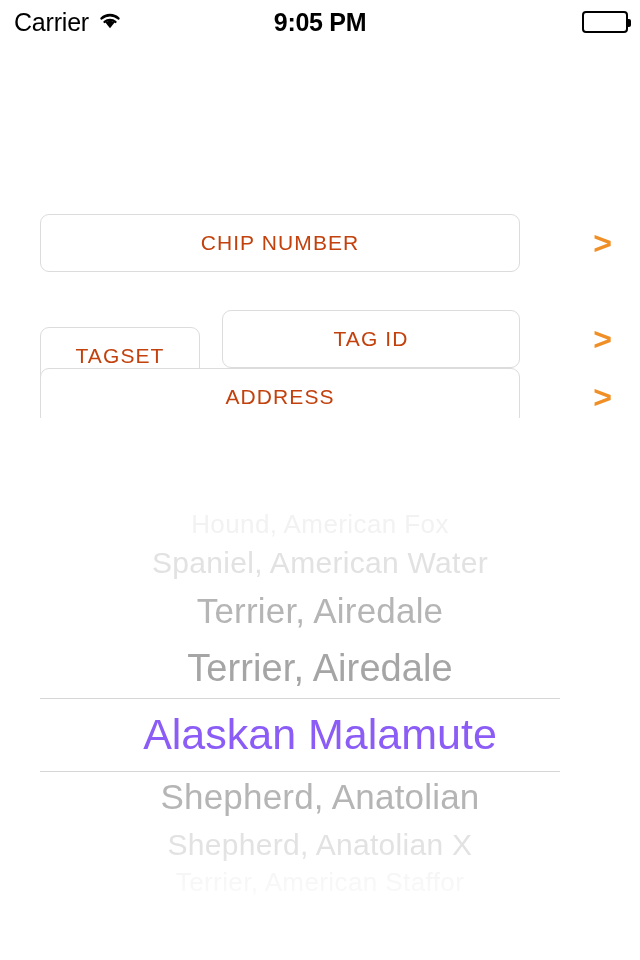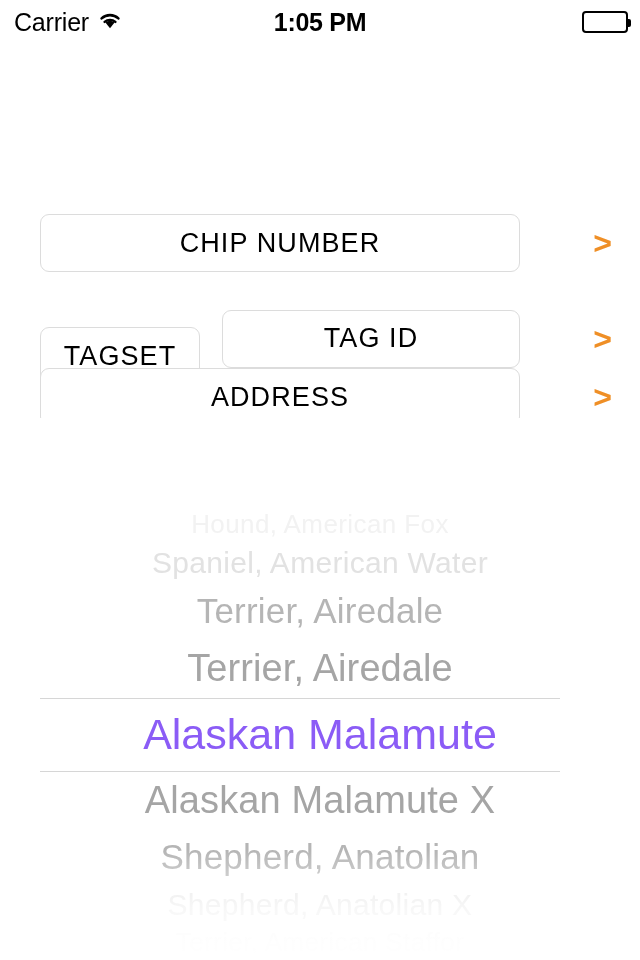--- a/index.html
+++ b/index.html
@@ -82,21 +82,21 @@
   }
   .field {
     border:1px solid #dcdcdc;
     border-radius:9px;
     background:#fff;
     height:58px;
     display:flex; align-items:center; justify-content:center;
     cursor:text;
   }
   .field .ph {
-    font-size:27px; color:#000000; letter-spacing:1.1px;
+    font-size:21px; color:#c2410c; letter-spacing:1.1px;
     user-select:none; white-space:nowrap;
   }
   .chevron-go {
     position:absolute; right:28px;
     font-size:32px; font-weight:bold; line-height:1;
     color:#ef8f26; cursor:pointer; user-select:none;
     font-family:"Liberation Sans",sans-serif;
   }
 
   #row-chip   { top:88px; }
@@ -164,21 +164,21 @@
       <span id="carrier-label">Carrier</span>
       <span class="wifi-icon">
         <svg width="26" height="20" viewBox="0 0 26 20">
           <path d="M13 18.2 L8.4 12.6 a7.3 7.3 0 0 1 9.2 0 Z" fill="#000"></path>
           <path d="M4.6 8.4 a12.4 12.4 0 0 1 16.8 0" stroke="#000" stroke-width="2.6" fill="none" stroke-linecap="round"></path>
           <path d="M7.6 11.9 a8.1 8.1 0 0 1 10.8 0" stroke="#000" stroke-width="2.4" fill="none" stroke-linecap="round"></path>
         </svg>
       </span>
     </div>
     <div id="status-time">
-      <span>1:05 PM</span>
+      <span>9:05 PM</span>
     </div>
     <div id="status-right">
       <span class="battery">
         <span class="battery-fill"></span>
       </span>
     </div>
   </div>
 
 
   <div id="form-area">
@@ -222,21 +222,20 @@
     </div>
   </div>
 
   <div id="breed-picker">
     <div id="picker-rows" style="top: 91px;">
         <div class="picker-row pk-d3">Hound, American Fox</div>
         <div class="picker-row pk-d2">Spaniel, American Water</div>
         <div class="picker-row pk-d1">Terrier, Airedale</div>
         <div class="picker-row pk-d0">Terrier, Airedale</div>
         <div class="picker-row pk-sel">Alaskan Malamute</div>
-        <div class="picker-row pk-d0">Alaskan Malamute X</div>
         <div class="picker-row pk-d1">Shepherd, Anatolian</div>
         <div class="picker-row pk-d2">Shepherd, Anatolian X</div>
         <div class="picker-row pk-d3">Terrier, American Staffor</div>
       </div>
     <div id="sel-band"></div>
     <div id="picker-fade-top"></div>
     <div id="picker-fade-bottom"></div>
   </div>
 
 </div>

